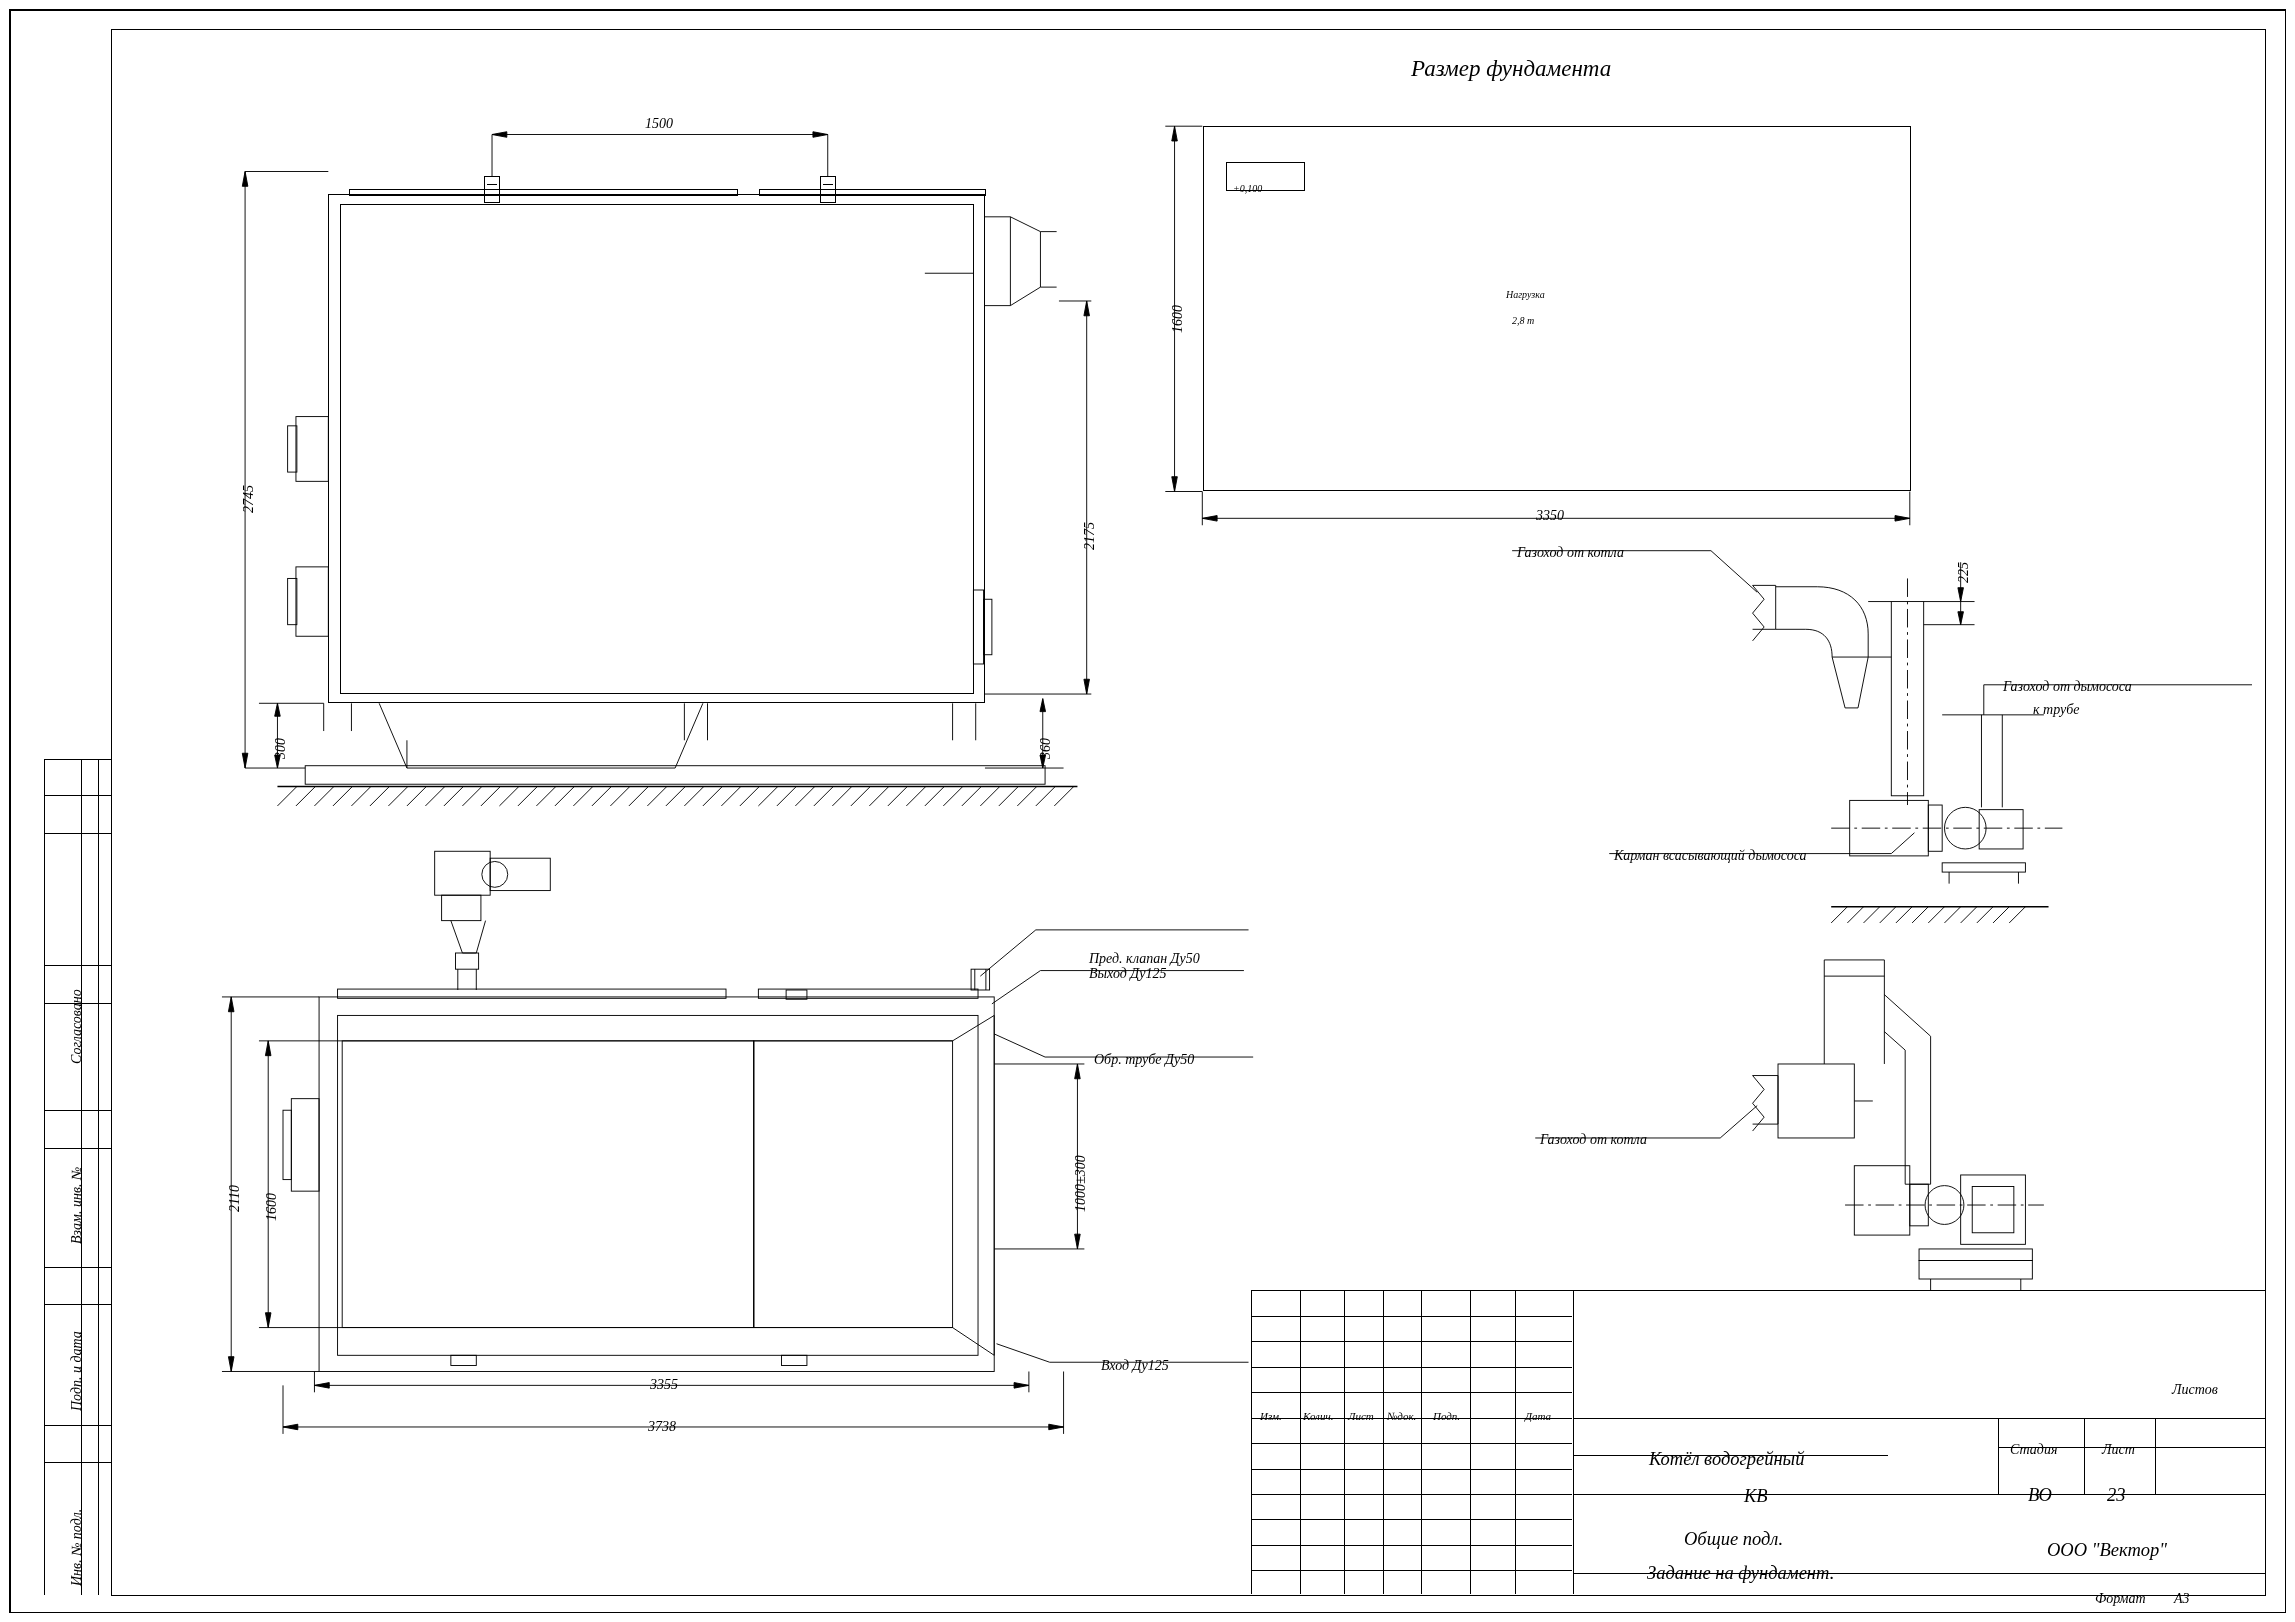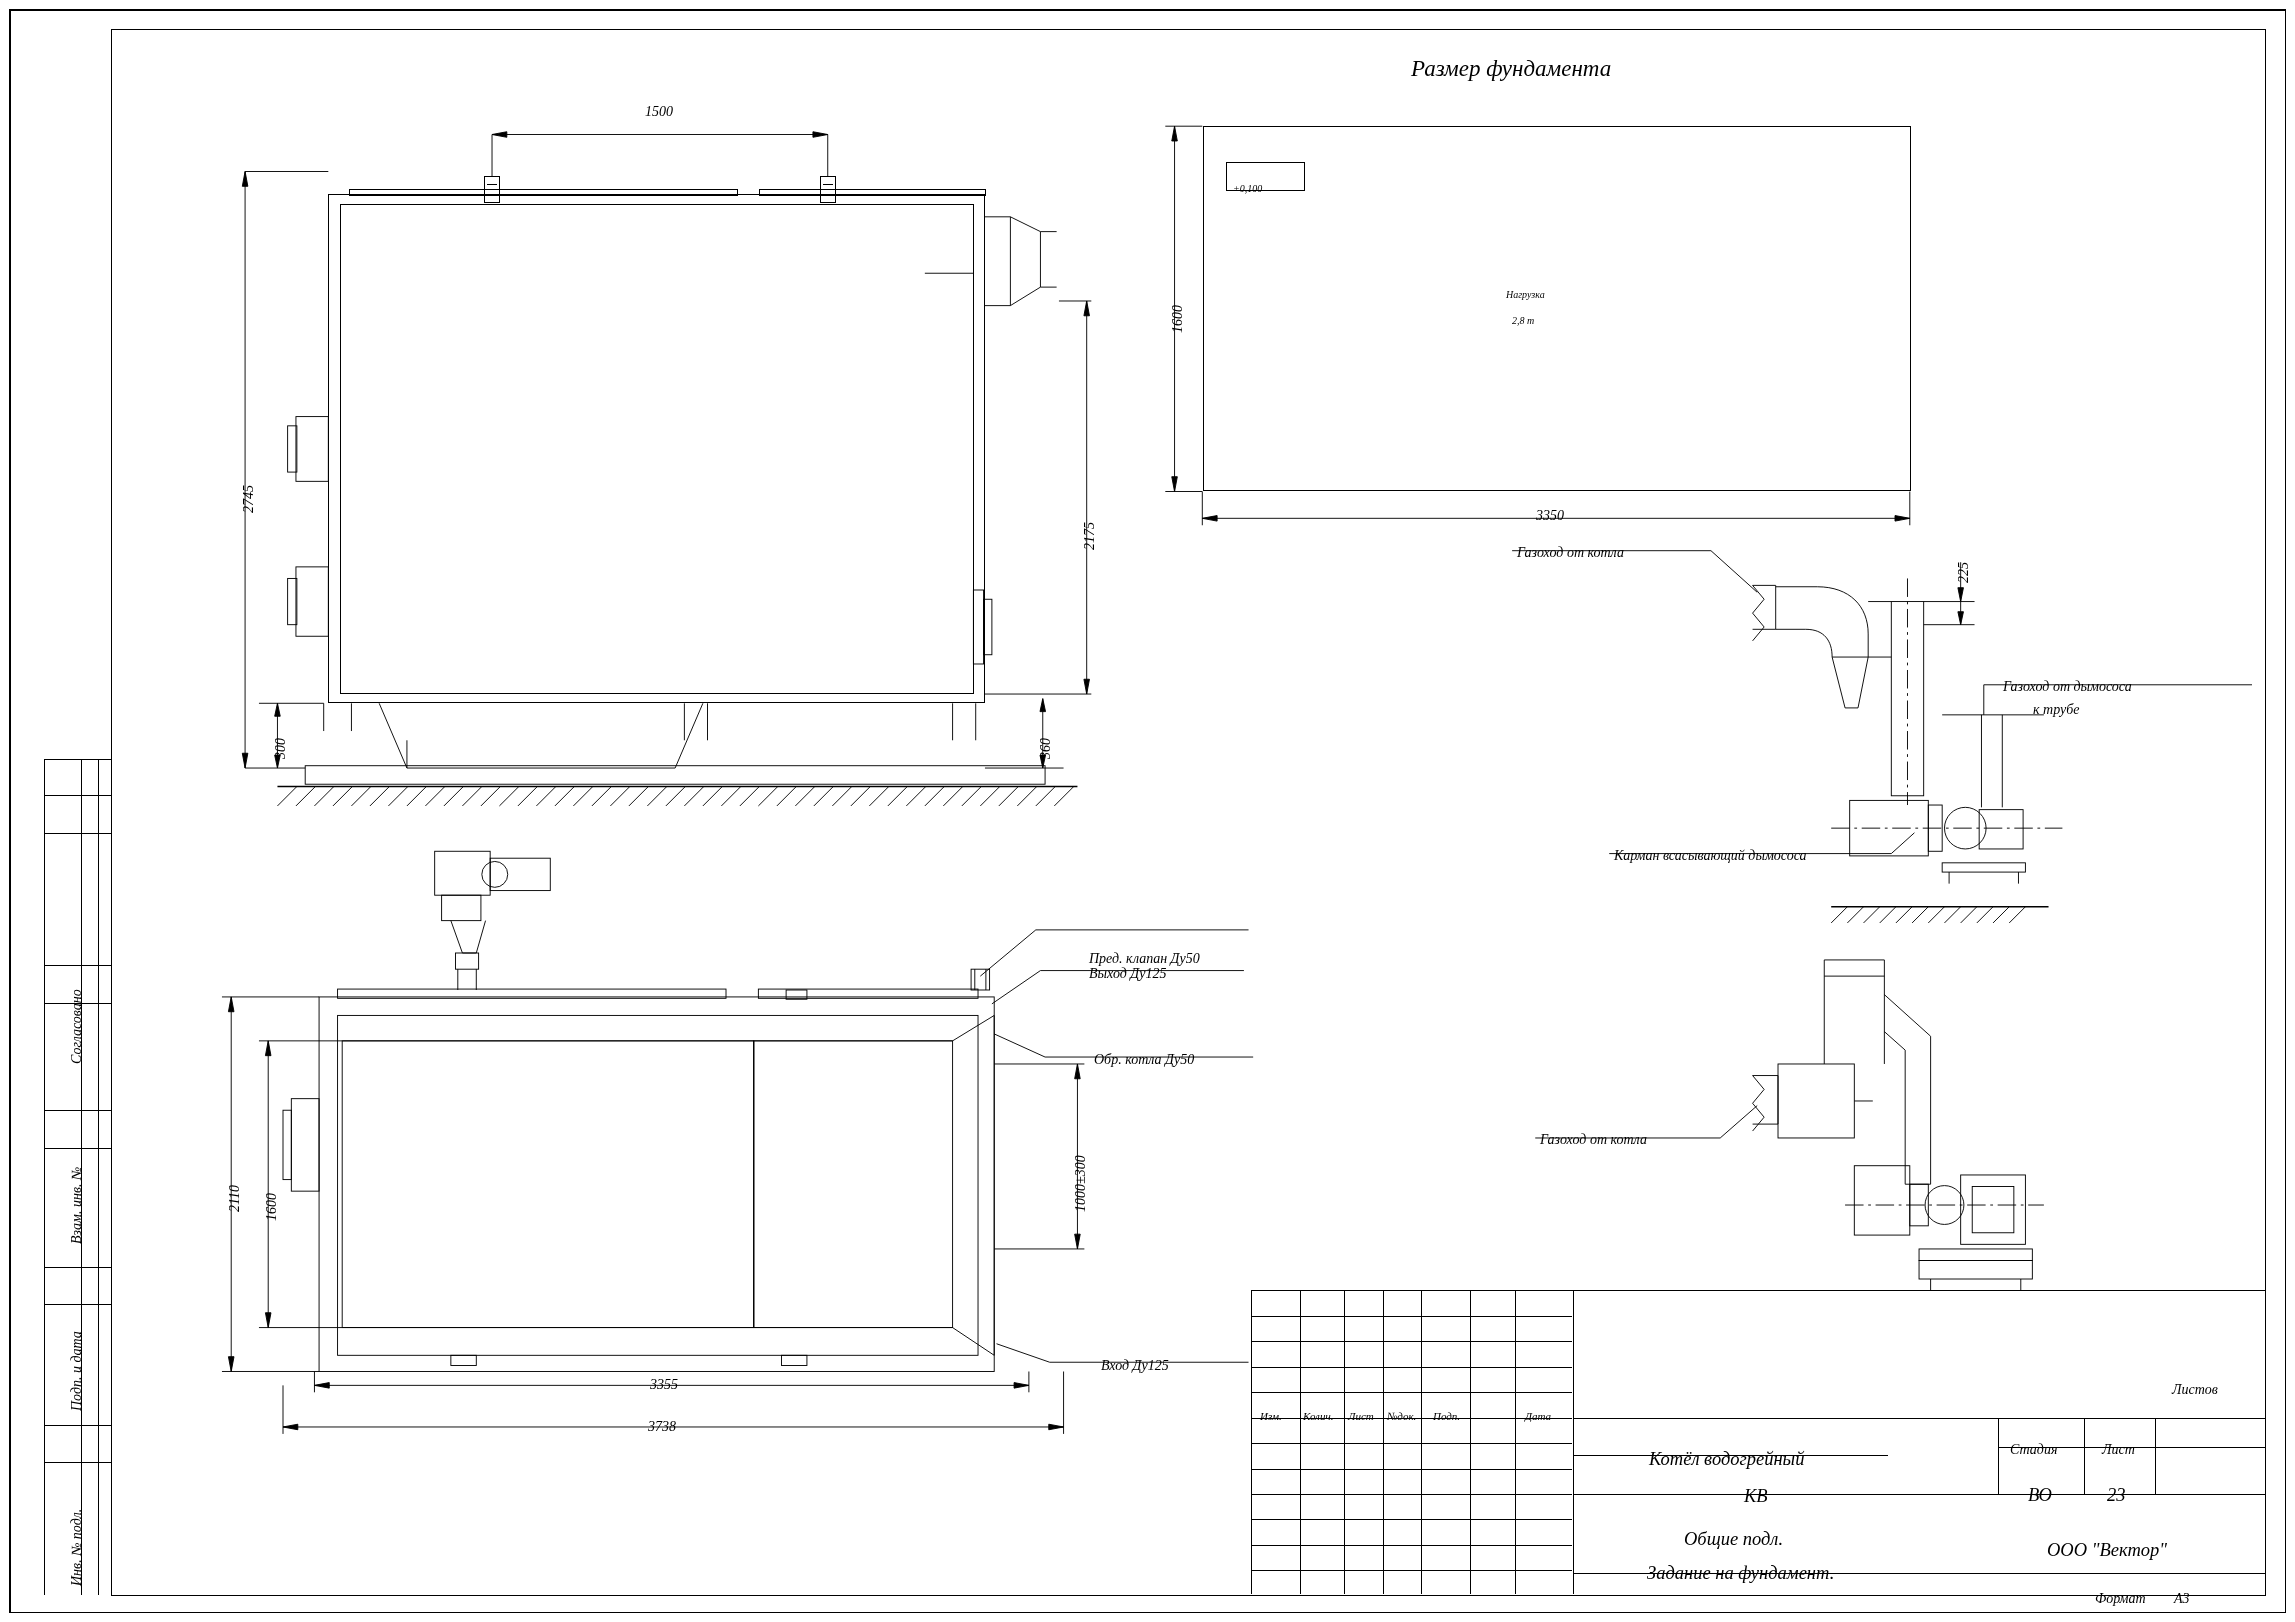--- a/index.html
+++ b/index.html
@@ -170,21 +170,21 @@
       <polygon points="600,1520 594,1548 606,1548" fill="#000"></polygon>
       <polygon points="600,1660 594,1632 606,1632" fill="#000"></polygon>
 
       <line x1="2255" y1="1510" x2="2255" y2="1660"></line>
       <polygon points="2255,1510 2249,1538 2261,1538" fill="#000"></polygon>
       <polygon points="2255,1660 2249,1632 2261,1632" fill="#000"></polygon>
       <line x1="2130" y1="1660" x2="2300" y2="1660"></line>
     </g>
   </svg>
 
-  <div class="dimtxt" style="left:645px;top:104px;">1500</div>
+  <div class="dimtxt" style="left:645px;top:116px;">1500</div>
   <div class="txt t30 rot" style="left:241px;top:513px;">2745</div>
   <div class="txt t30 rot" style="left:1082px;top:550px;">2175</div>
   <div class="txt t30 rot" style="left:273px;top:759px;">300</div>
   <div class="txt t30 rot" style="left:1038px;top:759px;">360</div>
 
   <div class="txt t46" style="left:1411px;top:56px;">Размер фундамента</div>
   <div class="box" style="left:1203px;top:126px;width:708px;height:365px;"></div>
   <div class="thin" style="left:1226px;top:162px;width:79px;height:29px;"></div>
   <div class="txt t34" style="left:1233px;top:183px;">+0,100</div>
   <div class="txt t34" style="left:1506px;top:289px;">Нагрузка</div>
@@ -390,21 +390,21 @@
     </g>
   </svg>
   <div class="txt t30 rot" style="left:227px;top:1212px;">2110</div>
   <div class="txt t30 rot" style="left:264px;top:1221px;">1600</div>
   <div class="txt t30 rot" style="left:1073px;top:1212px;">1000±300</div>
   <div class="dimtxt" style="left:650px;top:1377px;">3355</div>
   <div class="dimtxt" style="left:648px;top:1419px;">3738</div>
 
   <div class="txt t30" style="left:1089px;top:951px;">Пред. клапан Ду50</div>
   <div class="txt t30" style="left:1089px;top:966px;">Выход Ду125</div>
-  <div class="txt t30" style="left:1094px;top:1052px;">Обр. котла Ду50</div>
+  <div class="txt t30" style="left:1094px;top:1052px;">Обр. трубе Ду50</div>
   <div class="txt t30" style="left:1101px;top:1358px;">Вход Ду125</div>
 
   <div class="ln h3" style="left:1251px;top:1290px;width:1014px;"></div>
   <div class="ln v3" style="left:1251px;top:1290px;height:304px;"></div>
 
   <div class="ln v" style="left:1300px;top:1290px;height:304px;"></div>
   <div class="ln v" style="left:1344px;top:1290px;height:304px;"></div>
   <div class="ln v" style="left:1383px;top:1290px;height:304px;"></div>
   <div class="ln v" style="left:1421px;top:1290px;height:304px;"></div>
   <div class="ln v" style="left:1470px;top:1290px;height:304px;"></div>

